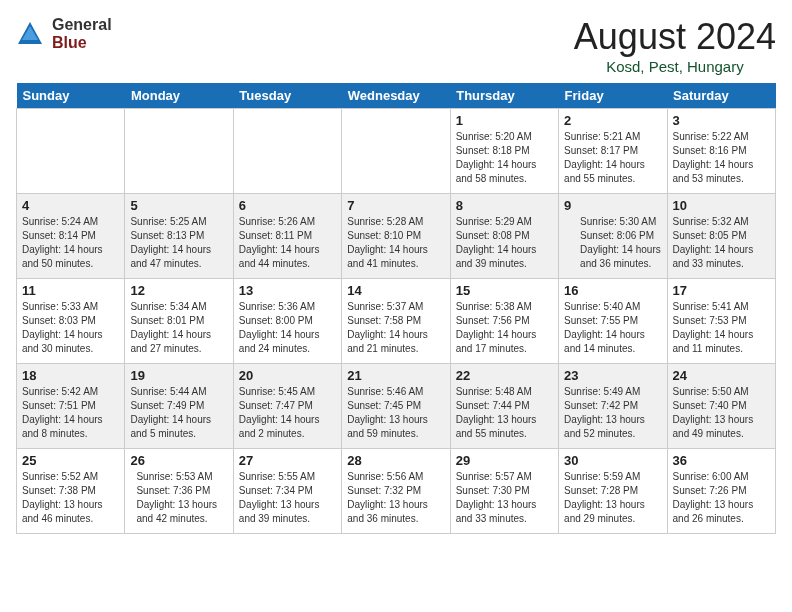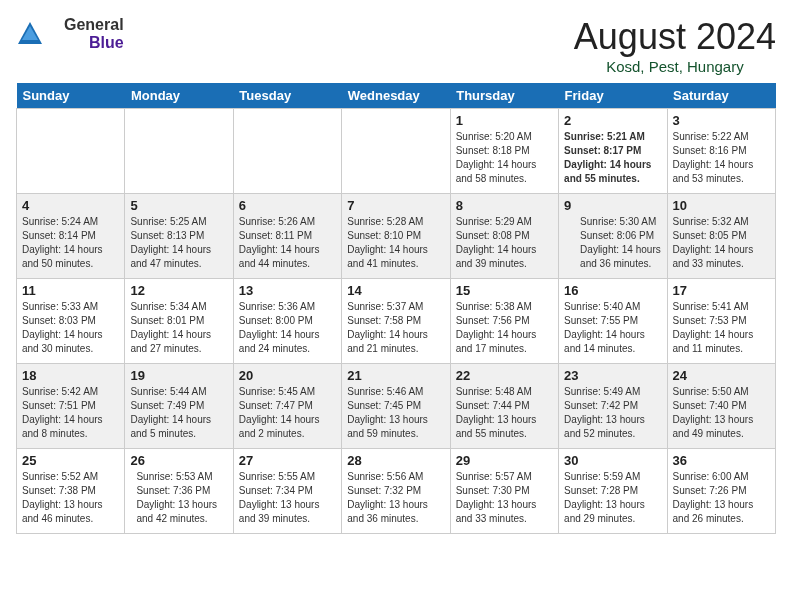--- a/index.html
+++ b/index.html
@@ -12,37 +12,36 @@
     }
     .header {
       display: flex;
       justify-content: space-between;
       align-items: flex-start;
       margin-bottom: 8px;
     }
     .logo {
       display: flex;
       align-items: center;
-      gap: 20px;
+      gap: 8px;
     }
     .logo-text {
       display: flex;
       flex-direction: column;
       line-height: 1.1;
     }
     .logo-general {
       font-size: 16px;
       font-weight: bold;
       color: #333;
     }
     .logo-blue {
       font-size: 16px;
       font-weight: bold;
-      color: #4c1d95;
-      text-align: right;
+      color: #7f1d1d;
     }
     .logo-icon {
       width: 28px;
       height: 28px;
     }
     .title-block {
       text-align: center;
     }
     .title-block h1 {
       font-size: 36px;
@@ -139,21 +138,21 @@
         <td class="empty"></td>
         <td>
           <div class="day-num">1</div>
           <div class="info" style="white-space: pre-line;">Sunrise: 5:20 AM
 Sunset: 8:18 PM
 Daylight: 14 hours
 and 58 minutes.</div>
         </td>
         <td>
           <div class="day-num">2</div>
-          <div class="info" style="white-space: pre-line; font-weight: bold;">Sunrise: 5:21 AM
+          <div class="info" style="white-space: pre-line;">Sunrise: 5:21 AM
 Sunset: 8:17 PM
 Daylight: 14 hours
 and 55 minutes.</div>
         </td>
         <td>
           <div class="day-num">3</div>
           <div class="info" style="white-space: pre-line;">Sunrise: 5:22 AM
 Sunset: 8:16 PM
 Daylight: 14 hours
 and 53 minutes.</div>

